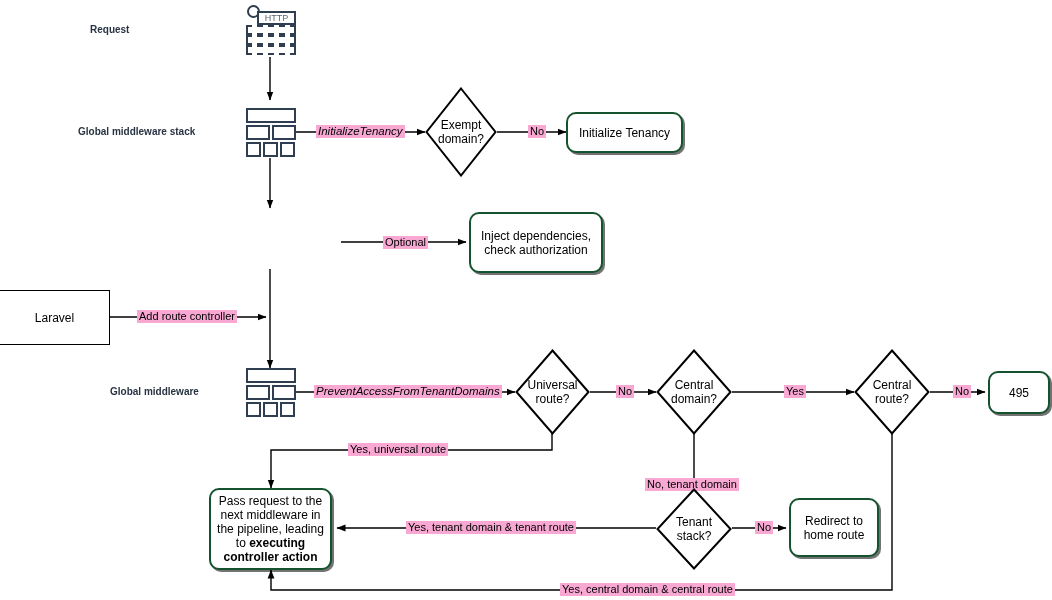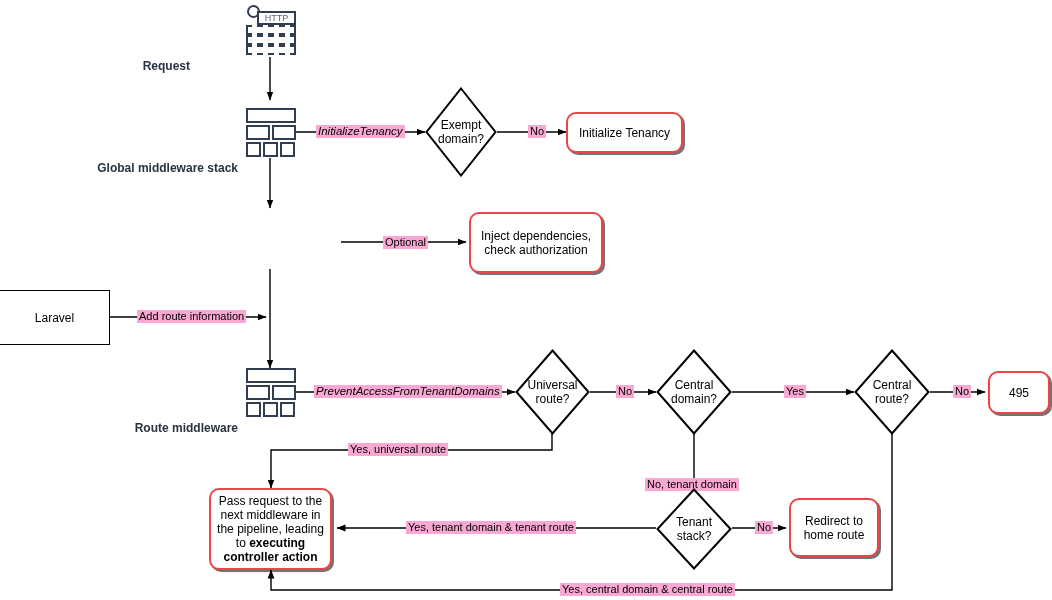--- a/index.html
+++ b/index.html
@@ -30,21 +30,21 @@
     display: flex;
     align-items: center;
     justify-content: center;
     text-align: center;
     color: #000000;
     font-size: 12px;
     line-height: 14px;
   }
   
   .rrect {
-    border: 2px solid #ef4444;
+    border: 2px solid #14532d;
     border-radius: 10px;
     background: #ffffff;
     box-shadow: 2px 2px 0 0 rgba(0,0,0,0.55);
   }
   
   .prect {
     border: 1px solid #000000;
     background: #ffffff;
   }
   
@@ -86,25 +86,24 @@
     justify-content: center;
     text-align: center;
     font-size: 12px;
     line-height: 14px;
     color: #000000;
   }
   
   .sidelabel {
     position: absolute;
     font-weight: bold;
-    font-size: 12px;
+    font-size: 10px;
     color: #283342;
     white-space: nowrap;
-    text-align: right;
-    margin-top: 35px;
+    text-align: left;
   }
   
   .elabel {
     position: absolute;
     font-size: 11px;
     color: #000000;
     background: #f9a8d4;
     white-space: nowrap;
     padding: 0 2px;
     line-height: 13px;
@@ -244,31 +243,31 @@
 
   <div class="node rrect" style="left:469px; top:212px; width:134px; height:61px;">
     <span style="white-space:pre-line;">Inject dependencies,
 check authorization</span>
   </div>
 
   <div class="node prect" style="left:-1px; top:290px; width:111px; height:55px;">
     <span>Laravel</span>
   </div>
 
-  <div class="elabel" style="left:137px; top:310px;">Add route information</div>
+  <div class="elabel" style="left:137px; top:310px;">Add route controller</div>
 
   <div class="stack" style="left:246px; top:368px;">
     <i class="r1"></i>
     <i class="r2"></i>
     <i class="r3"></i>
     <i class="r4"></i>
     <i class="r5"></i>
     <i class="r6"></i>
   </div>
-  <div class="sidelabel" style="left:110px; top:386px; width:128px;">Route middleware</div>
+  <div class="sidelabel" style="left:110px; top:386px; width:128px;">Global middleware</div>
 
   <div class="elabel ital" style="left:314px; top:385px;">PreventAccessFromTenantDomains</div>
 
   <div class="diamond" style="left:515px; top:349px; width:75px; height:86px;">
     <svg class="dshape" viewBox="0 0 75 86" preserveAspectRatio="none">
       <polygon points="37.5,1.5 73.5,43 37.5,84.5 1.5,43" fill="#ffffff" stroke="#000000" stroke-width="2"></polygon>
     </svg>
     <div class="dlabel">
       <span style="white-space:pre-line;">Universal
 route?</span>

